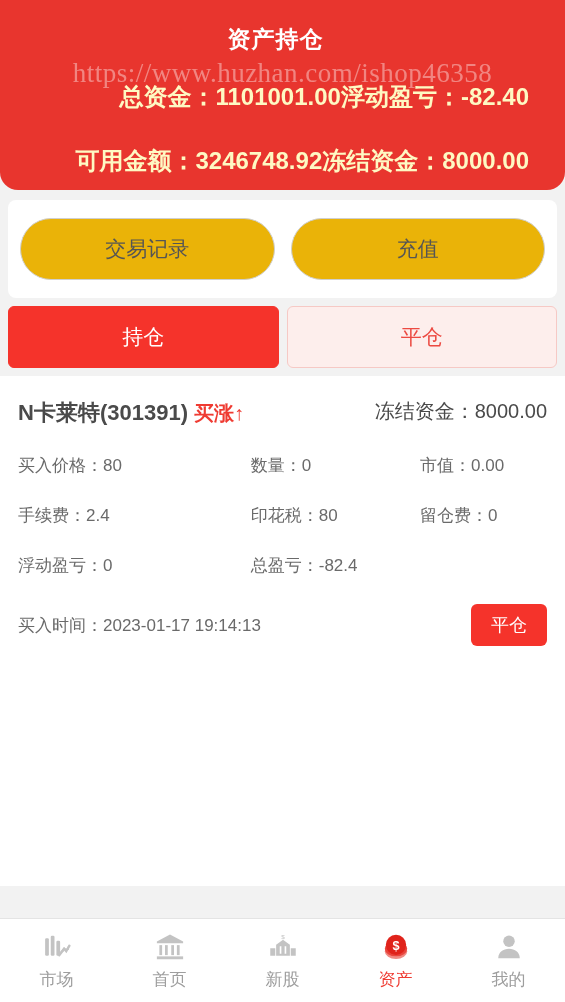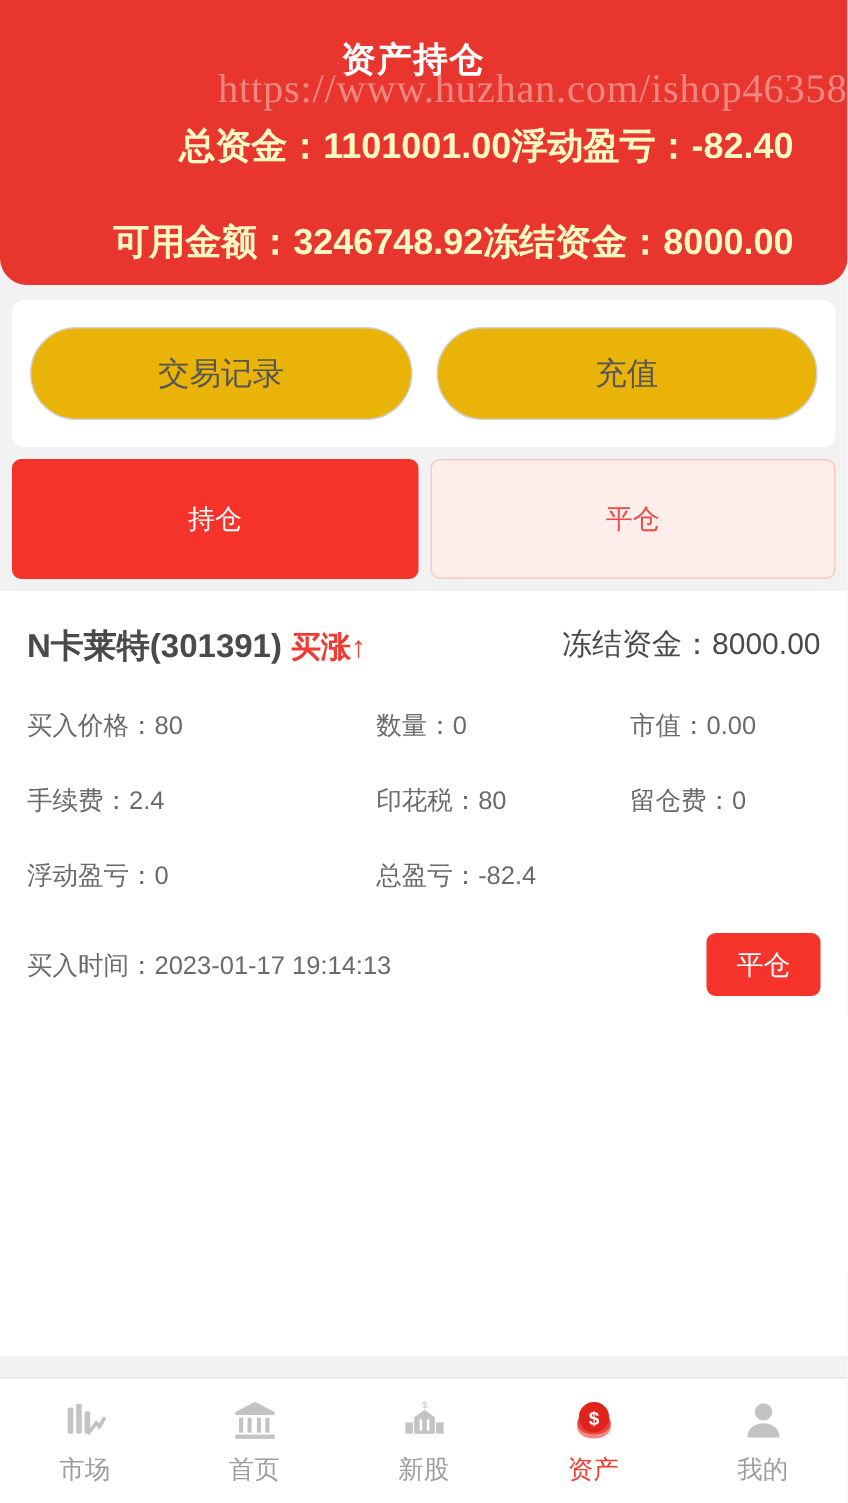--- a/index.html
+++ b/index.html
@@ -28,22 +28,22 @@
     text-align: center;
     color: #ffffff;
     font-size: 23px;
     font-weight: bold;
     letter-spacing: 1px;
     margin-top: 6px;
   }
   .watermark {
     position: absolute;
     left: 0; right: 0;
-    top: 44px;
-    text-align: right;
+    top: 58px;
+    text-align: center;
     font-family: "Liberation Serif", "DejaVu Serif", serif;
     font-size: 27px;
     letter-spacing: 0.5px;
     color: rgba(255,255,255,0.40);
     white-space: nowrap;
     pointer-events: none;
     user-select: none;
   }
   .stat-row {
     display: flex;
@@ -85,23 +85,23 @@
   }
 
   
   .tabs {
     display: flex;
     gap: 8px;
     margin: 8px 8px 0 8px;
   }
   .tab {
     flex: 1;
-    height: 80px;
+    height: 62px;
     border-radius: 6px;
-    font-size: 18px;
+    font-size: 21px;
     display: flex;
     align-items: center;
     justify-content: center;
     cursor: pointer;
   }
   .tab.active {
     background: #f5332b;
     color: #ffffff;
     border: 1px solid #f5332b;
   }

